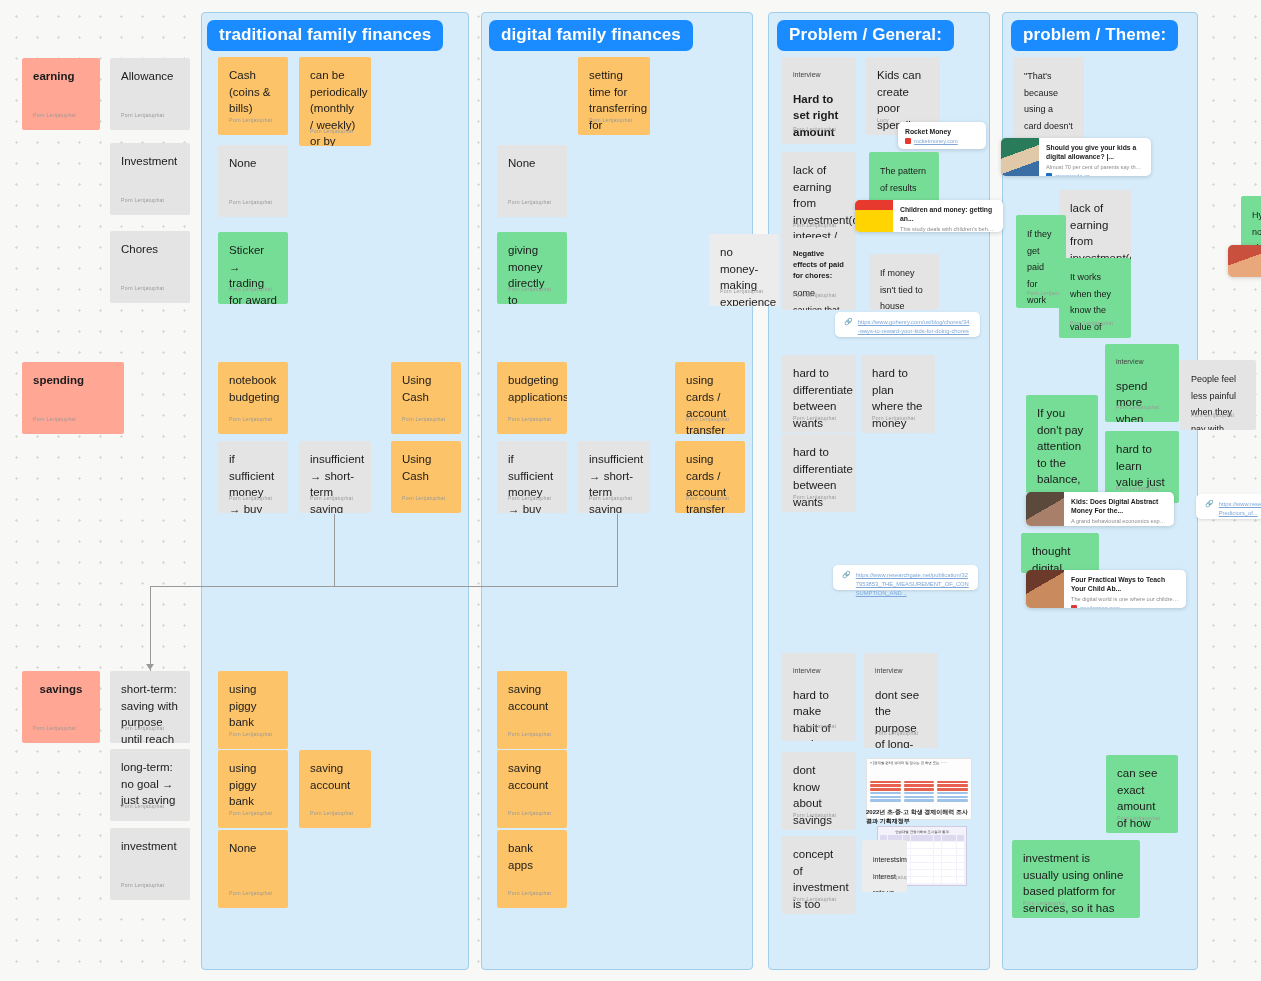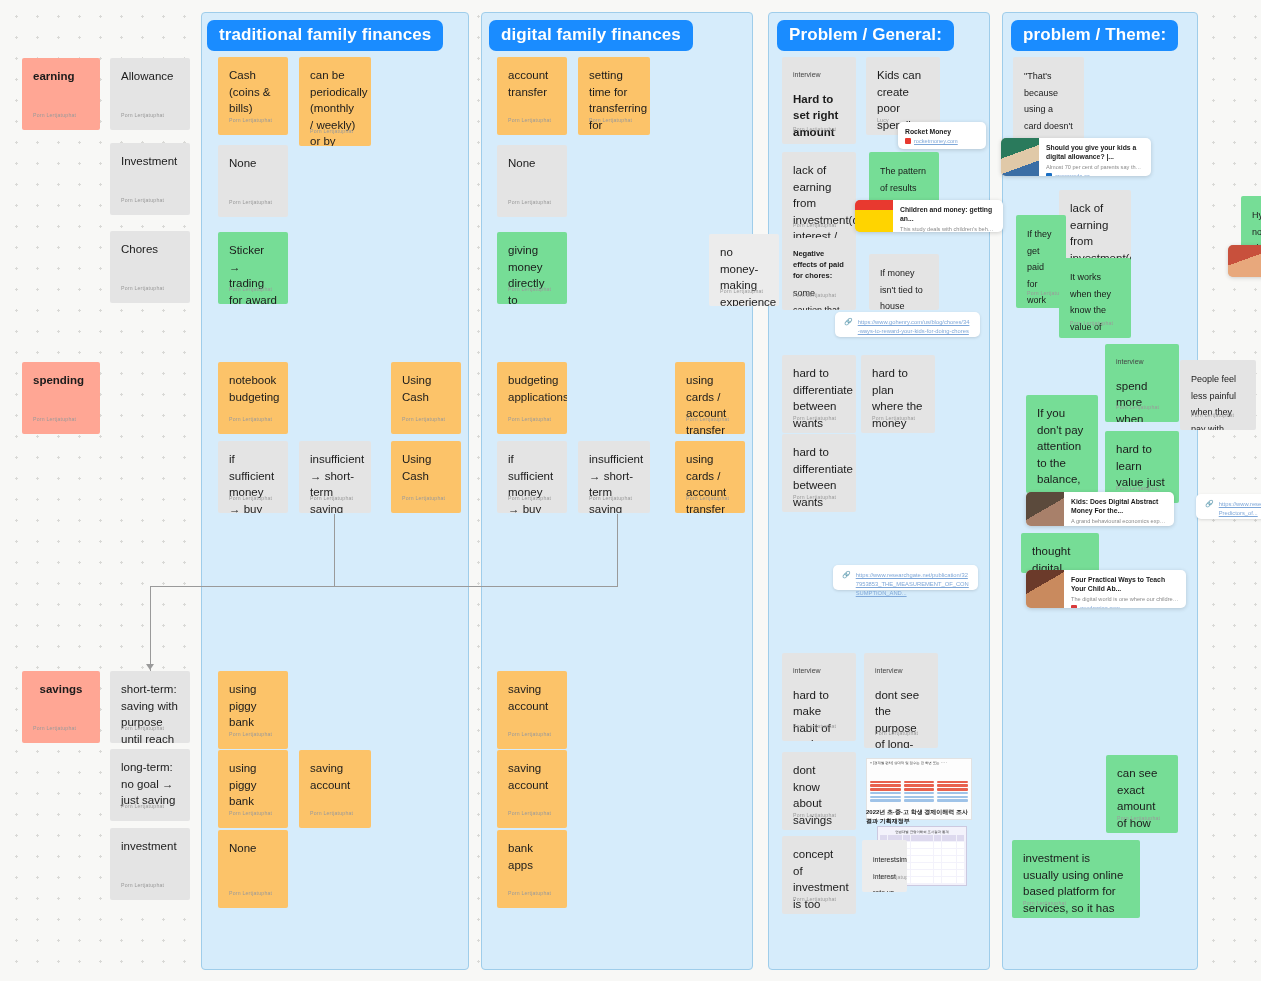--- a/index.html
+++ b/index.html
@@ -176,21 +176,21 @@
   <div class="frame" style="left:768px; top:12px; width:222px; height:958px;"></div>
   <div class="frame-title" style="left:777px; top:20px;">Problem / General:</div>
 
   <div class="frame" style="left:1002px; top:12px; width:196px; height:958px;"></div>
   <div class="frame-title" style="left:1011px; top:20px;">problem / Theme:</div>
 
   <div class="note salmon bold" style="left:22px; top:58px; width:78px; height:72px;">
     <span class="body">earning</span>
     <span class="author">Porn Lertjatuphat</span>
   </div>
-  <div class="note salmon bold" style="left:22px; top:362px; width:78px; height:72px;">
+  <div class="note salmon bold" style="left:22px; top:362px; width:102px; height:72px;">
     <span class="body">spending</span>
     <span class="author">Porn Lertjatuphat</span>
   </div>
   <div class="note salmon bold" style="left:22px; top:671px; width:78px; height:72px;text-align:center;">
     <span class="body">savings</span>
     <span class="author">Porn Lertjatuphat</span>
   </div>
 
   <div class="note grey" style="left:110px; top:58px; width:80px; height:72px;">
     <span class="body">Allowance</span>
@@ -272,24 +272,20 @@
   </div>
   <div class="note orange" style="left:299px; top:750px; width:72px; height:78px;">
     <span class="body">saving account</span>
     <span class="author">Porn Lertjatuphat</span>
   </div>
   <div class="note orange" style="left:218px; top:830px; width:70px; height:78px;">
     <span class="body">None</span>
     <span class="author">Porn Lertjatuphat</span>
   </div>
 
-  <div class="note orange" style="left:497px; top:57px; width:70px; height:78px;">
-    <span class="body">account transfer</span>
-    <span class="author">Porn Lertjatuphat</span>
-  </div>
   <div class="note orange" style="left:578px; top:57px; width:72px; height:78px;">
     <span class="body">setting time for transferring for periodic</span>
     <span class="author">Porn Lertjatuphat</span>
   </div>
   <div class="note grey" style="left:497px; top:145px; width:70px; height:72px;">
     <span class="body">None</span>
     <span class="author">Porn Lertjatuphat</span>
   </div>
   <div class="note green" style="left:497px; top:232px; width:70px; height:72px;">
     <span class="body">giving money directly to kids(Account transfer)</span>

